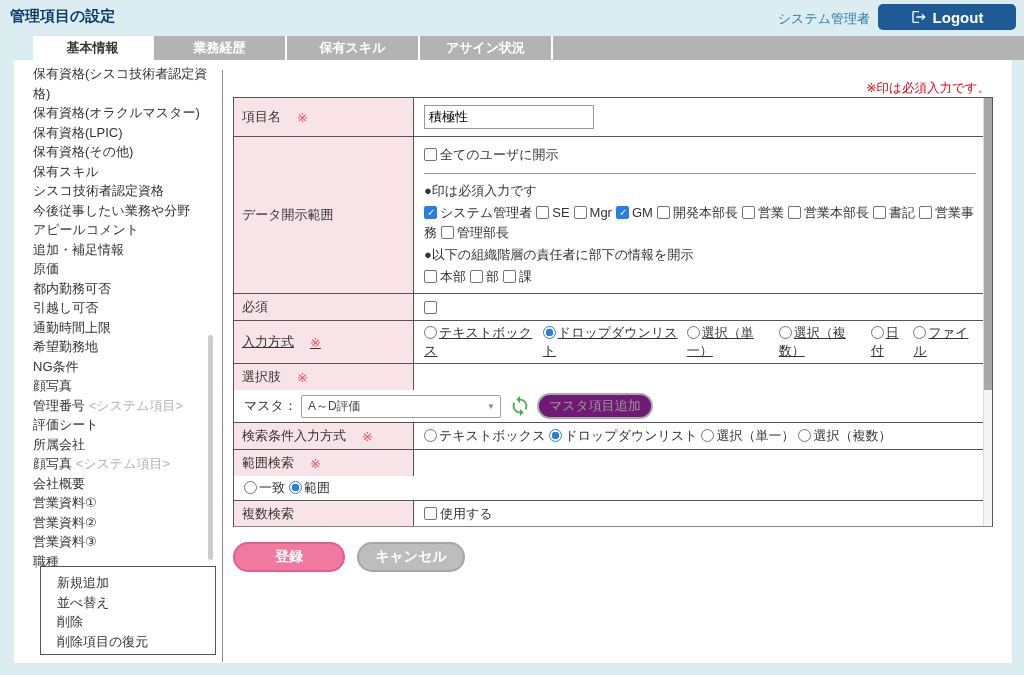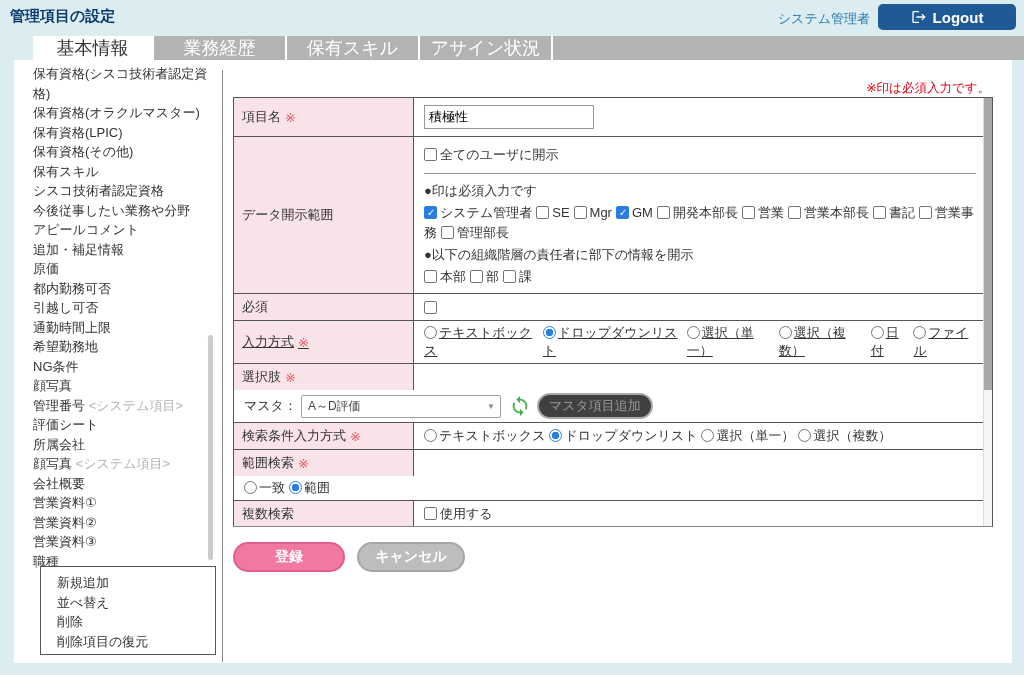--- a/index.html
+++ b/index.html
@@ -9,21 +9,21 @@
   
   .page-title{position:absolute;left:10px;top:7px;font-size:15px;font-weight:bold;color:#0c3c6e;}
   .user-label{position:absolute;top:10px;right:154px;font-size:13px;color:#2e7cab;}
   .logout-btn{position:absolute;top:4px;right:8px;width:138px;height:26px;background:#1d5a96;
               border-radius:5px;color:#fff;display:flex;align-items:center;justify-content:center;
               gap:6px;font-size:15px;font-weight:bold;cursor:pointer;}
 
   
   .tabbar{position:absolute;left:33px;right:0;top:36px;height:24px;background:#b3b3b3;display:flex;}
   .tab{width:131px;height:24px;background:#b3b3b3;color:#fff;display:flex;align-items:center;
-       justify-content:center;font-size:18px;border-right:2px solid #fff;cursor:pointer;}
+       justify-content:center;font-size:13px;border-right:2px solid #fff;cursor:pointer;font-weight:bold;}
   .tab.active{width:119px;background:#fff;color:#333;}
 
   
   .panel{position:absolute;left:14px;top:60px;width:998px;height:603px;background:#fff;}
 
   
   .side-list{position:absolute;left:33px;top:64px;width:178px;font-size:13px;line-height:19.5px;
              list-style:none;margin:0;padding:0;word-break:break-all;}
   .side-list .item{cursor:pointer;}
   .sys{color:#b3b3b3;}
@@ -33,21 +33,21 @@
                box-sizing:border-box;padding:6px 0 0 16px;font-size:13px;line-height:19.5px;background:#fff;}
   .actions-box .item{cursor:pointer;}
 
   
   .required-note{position:absolute;right:34px;top:80px;font-size:12.5px;color:#e60012;}
   .ftable{position:absolute;left:233px;top:97px;width:760px;height:430px;border:1px solid #555;
           border-bottom:1px solid #888;box-sizing:border-box;overflow:hidden;background:#fff;}
   .frow{display:flex;border-bottom:1px solid #555;}
   .frow:last-child{border-bottom:none;}
   .flabel{width:180px;min-width:180px;background:#f8e3e9;border-right:1px solid #555;
-          padding:4px 8px;box-sizing:border-box;display:flex;align-items:center;gap:4px;font-size:13px;}
+          padding:4px 8px;box-sizing:border-box;display:flex;align-items:center;gap:16px;font-size:13px;}
   .fcontent{flex:1;padding:3px 10px;display:flex;align-items:center;font-size:13px;box-sizing:border-box;}
   .fcontent.col{display:block;padding:6px 10px 4px 10px;}
   .req{color:#e8565f;}
   .dl{margin:2px 0;line-height:20px;}
   .sep{border:none;border-top:1px solid #999;margin:8px 0 7px 0;width:99%;}
 
   
   .cb{display:inline-block;width:13px;height:13px;border:1px solid #757575;border-radius:2px;
       background:#fff;vertical-align:-2px;margin-right:3px;position:relative;box-sizing:border-box;}
   .cb.checked{background:#2a7de1;border-color:#2a7de1;}
@@ -56,21 +56,21 @@
       background:#fff;vertical-align:-2px;margin-right:2px;box-sizing:border-box;}
   .rd.checked{border-color:#2a7de1;background:radial-gradient(circle,#2a7de1 0 3.5px,#fff 4px);}
   label.opt{margin-right:4px;cursor:pointer;white-space:normal;}
   .in-text{width:160px;height:20px;border:1px solid #999;font-size:13px;padding:1px 4px;
            font-family:inherit;box-sizing:content-box;}
   .selectbox{width:200px;height:23px;border:1px solid #a0a0a0;border-radius:2px;background:#fff;
              font-size:12px;color:#444;display:inline-flex;align-items:center;
              padding:0 18px 0 6px;position:relative;margin:0 8px 0 4px;box-sizing:border-box;cursor:pointer;}
   .selectbox::after{content:"▼";position:absolute;right:5px;top:6px;font-size:8px;color:#888;}
   .sync-wrap{display:inline-flex;margin-right:6px;cursor:pointer;}
-  .pill-btn{border:2px solid #aaa;border-radius:13px;color:#999;background:#404040;font-size:13px;
+  .pill-btn{border:2px solid #aaa;border-radius:13px;color:#999;background:#701a75;font-size:13px;
             padding:2px 10px;cursor:pointer;font-family:inherit;}
   .ta{width:558px;height:48px;border:1px solid #a9a9a9;border-radius:3px;font-family:inherit;
       font-size:13px;resize:both;}
 
   
   .scroll-strip{position:absolute;right:0;top:0;width:8px;height:428px;background:#f5f5f5;border-left:1px solid #ddd;}
   .scroll-thumb{position:absolute;top:0;left:0;width:8px;height:292px;background:#a8a8a8;cursor:pointer;}
 
   
   .btn-submit{position:absolute;left:233px;top:542px;width:112px;height:30px;border-radius:16px;

